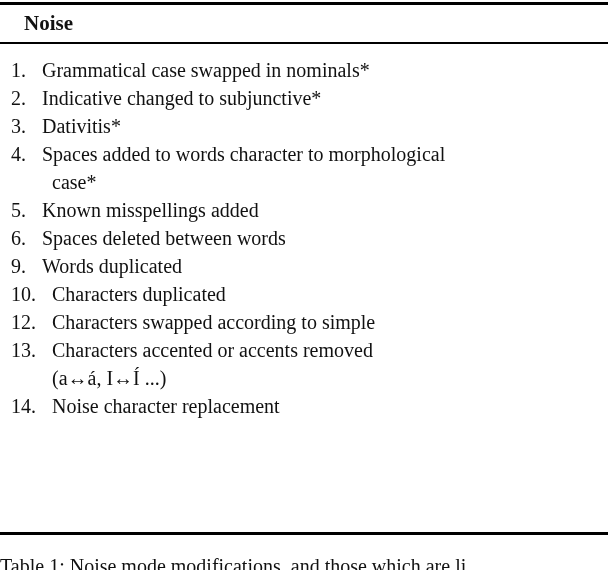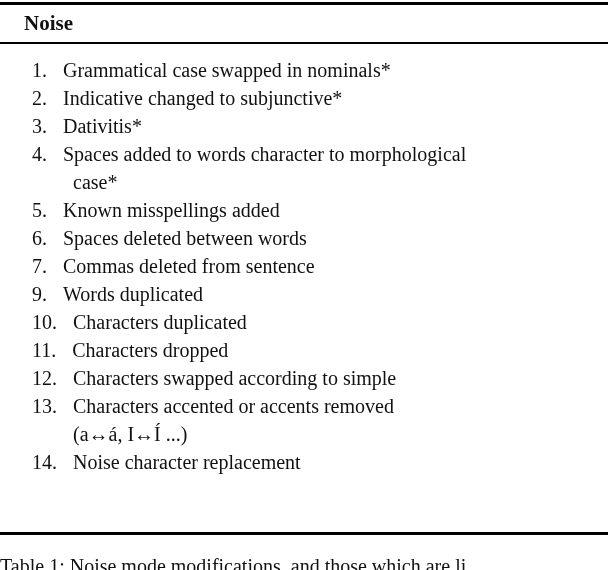--- a/index.html
+++ b/index.html
@@ -23,21 +23,21 @@
   .rule.thick { height: 3px; }
   .rule.thin  { height: 2px; }
   .rule.top   { margin-top: 2px; }
   .thead {
     font-weight: bold;
     font-size: 21px;
     line-height: 21px;
     padding: 8px 0 8px 24px;
   }
   .tbody {
-    padding: 12px 18px 0 32px;
+    padding: 12px 18px 0 11px;
     height: 476px;
     box-sizing: content-box;
     border-radius: 10px;
   }
   .item .first-line,
   .item .cont-line {
     font-size: 20px;
     line-height: 28px;
     white-space: nowrap;
   }
@@ -81,36 +81,30 @@
       </div>
 
   <div class="item">
     <div class="first-line"><span class="num">5.</span><span class="line-text">Known misspellings added</span></div>
   </div>
 
   <div class="item">
     <div class="first-line"><span class="num">6.</span><span class="line-text">Spaces deleted between words</span></div>
   </div>
 
-  <div class="item">
-    <div class="first-line"><span class="num">7.</span><span class="line-text">Commas deleted from sentence</span></div>
-  </div>
 
 
   <div class="item">
     <div class="first-line"><span class="num">9.</span><span class="line-text">Words duplicated</span></div>
   </div>
 
   <div class="item">
     <div class="first-line"><span class="num">10.</span><span class="line-text">Characters duplicated</span></div>
   </div>
 
-  <div class="item">
-    <div class="first-line"><span class="num">11.</span><span class="line-text">Characters dropped</span></div>
-  </div>
 
   <div class="item">
     <div class="first-line"><span class="num">12.</span><span class="line-text">Characters swapped according to simple</span></div>
       </div>
 
   <div class="item">
     <div class="first-line"><span class="num">13.</span><span class="line-text">Characters accented or accents removed</span></div>
   <div class="cont-line">(a↔á, I↔Í ...)</div>
       </div>
 

